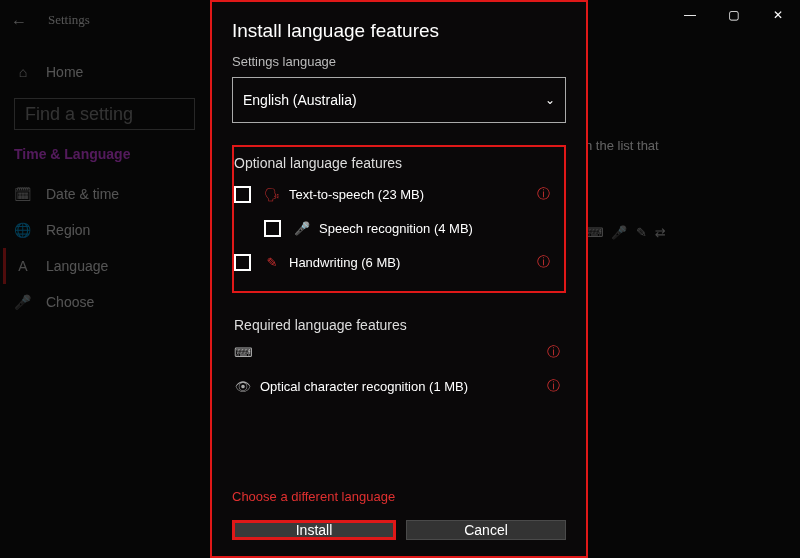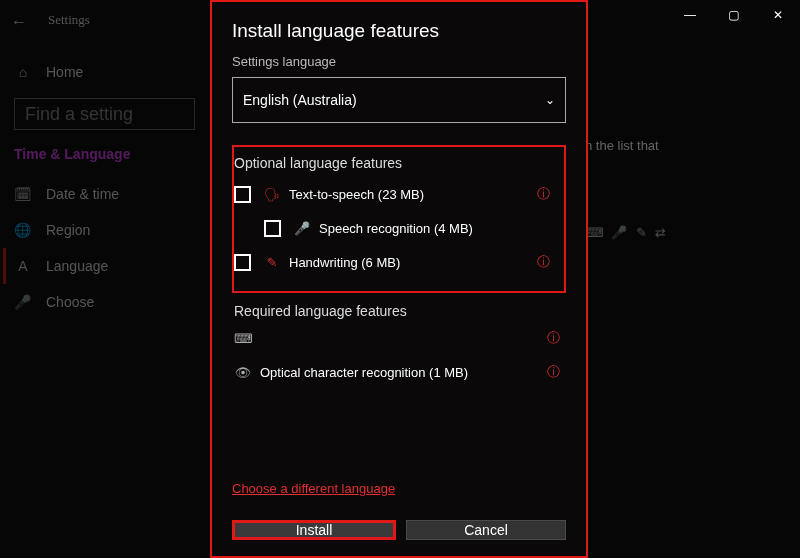--- a/index.html
+++ b/index.html
@@ -62,24 +62,24 @@
     display: inline-block; background: transparent;
   }
   .row-icon {
     width: 18px; text-align: center; margin-right: 8px; color: #d03030; font-size: 13px;
   }
   .row-icon.muted { color: #aaa; }
   .info-icon {
     position: absolute; right: 4px; top: 50%; transform: translateY(-50%);
     color: #d03030; font-size: 13px;
   }
-  .req-block { margin-top: 10px; padding: 0 2px; }
+  .req-block { margin-top: 24px; padding: 0 2px; }
 
   .modal-footer { padding: 0 20px 16px 20px; }
-  .linkish { color: #e03030; font-size: 13px; margin-bottom: 24px; text-decoration: underline; }
+  .linkish { color: #e03030; font-size: 13px; margin-bottom: 16px; }
   .btn-row { display: flex; gap: 10px; }
   .btn {
     flex: 1; height: 20px; display: flex; align-items: center; justify-content: center;
     font-size: 14px; color: #fff; background: #333; border: 1px solid #4a4a4a;
   }
   .btn.primary { border: 3px solid #e01818; background: #3a3a3a; }
 
   
   .win-chrome {
     position: absolute; right: 0; top: 0; display: flex; z-index: 9;

